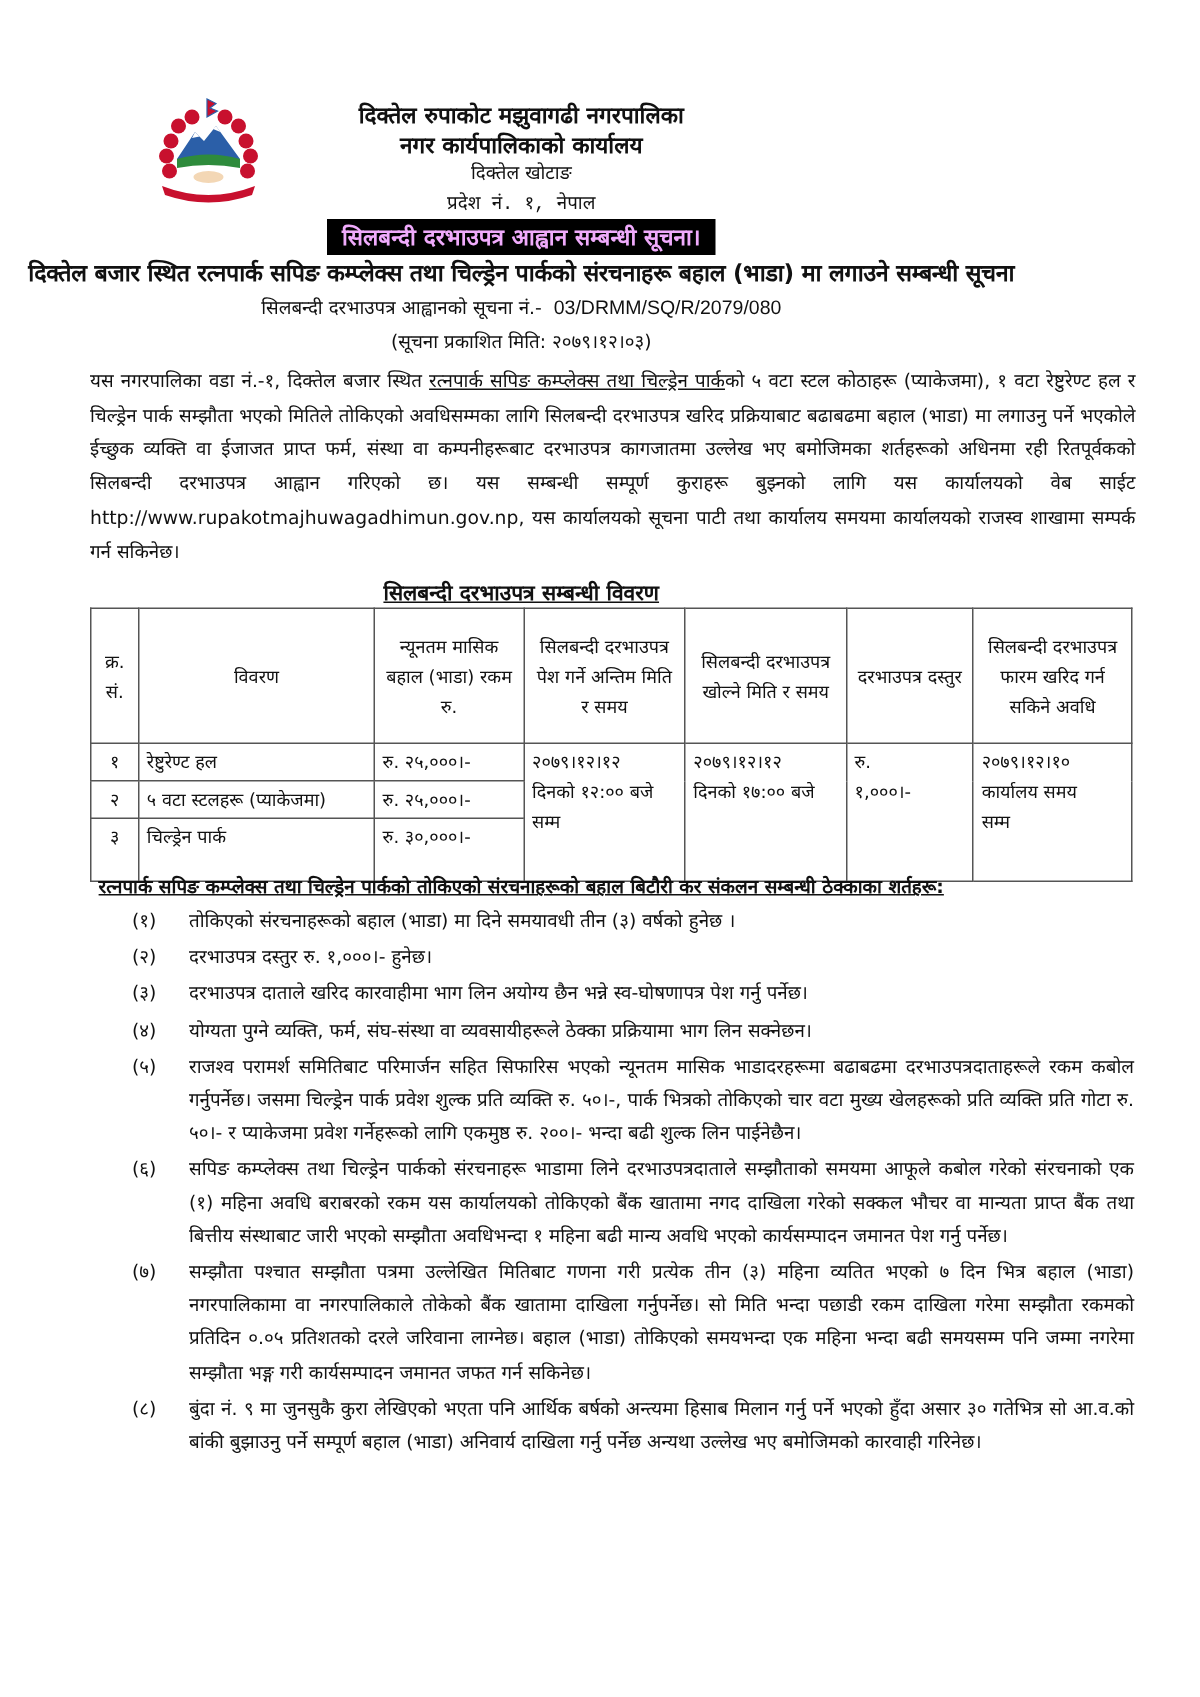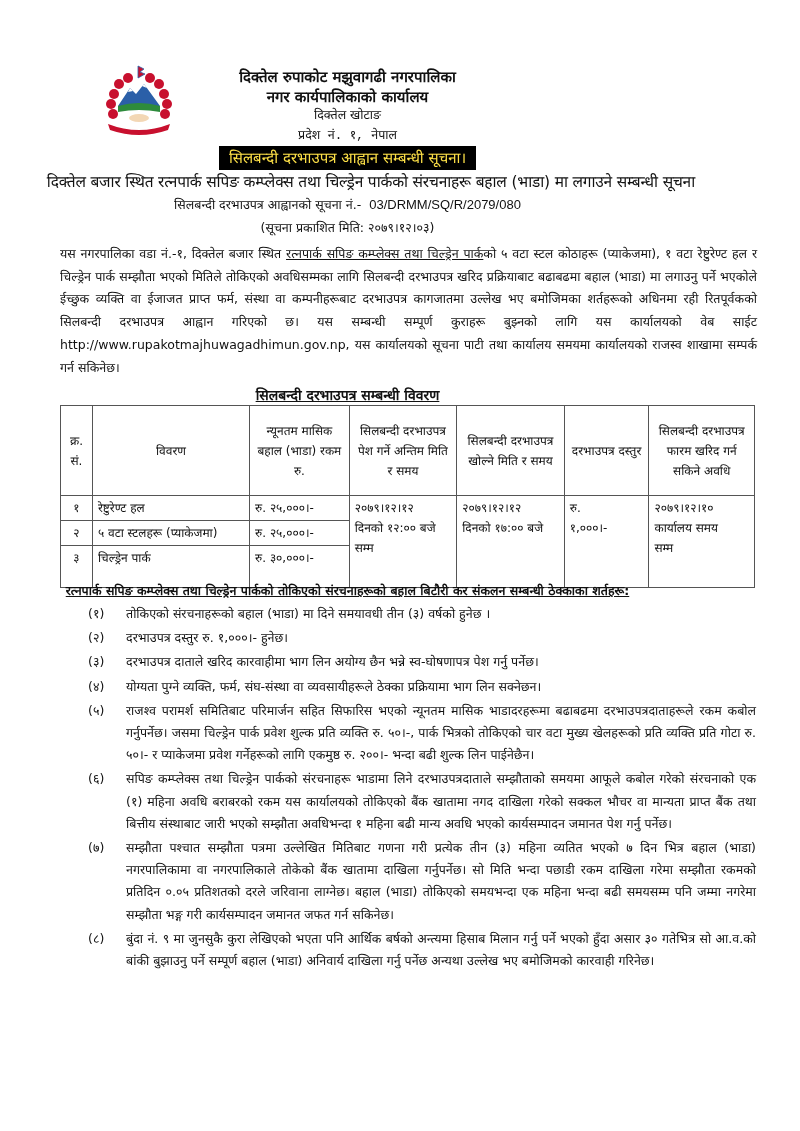--- a/index.html
+++ b/index.html
@@ -5,22 +5,22 @@
   * { box-sizing: border-box; margin: 0; padding: 0; }
   html, body { width: 800px; height: 1131px; background: #ffffff; }
   body { position: relative; font-family: "DejaVu Sans", sans-serif; color: #111; overflow: hidden; }
   .abs { position: absolute; }
   .center { left: 0; width: 695px; text-align: center; }
   .hdr-l1 { top: 66px; font-size: 15px; font-weight: bold; }
   .hdr-l2 { top: 86px; font-size: 15px; font-weight: bold; }
   .hdr-l3 { top: 106px; font-size: 12.5px; }
   .hdr-l4 { top: 126px; font-size: 12.5px; font-family: Liberation Mono, monospace; }
   .banner-wrap { top: 146px; }
-  .banner { display: inline-block; background: #000; color: #fde047; font-size: 15px; font-weight: normal; padding: 2px 10px; line-height: 20px; }
-  .subtitle { top: 170px; font-size: 15.5px; font-weight: normal; letter-spacing: -0.2px; text-align: right; }
+  .banner { display: inline-block; background: #000; color: #f0abfc; font-size: 15px; font-weight: bold; padding: 2px 10px; line-height: 20px; }
+  .subtitle { top: 170px; font-size: 15.5px; font-weight: bold; letter-spacing: -0.2px; }
   .ref { top: 196px; font-size: 12.5px; }
   .pubdate { top: 219px; font-size: 12.5px; }
   .para { left: 60px; width: 697px; top: 243px; font-size: 12.5px; line-height: 22.7px; text-align: justify; }
   .para u { text-decoration: underline; }
   .tbl-title { top: 385px; font-size: 14px; font-weight: bold; }
   .tbl-title span { text-decoration: underline; }
   table.bid { position: absolute; left: 60px; top: 405px; width: 695px; border-collapse: collapse; font-size: 12px; }
   table.bid th, table.bid td { border: 1px solid #555; vertical-align: top; }
   table.bid th { font-weight: normal; text-align: center; vertical-align: middle; height: 90px; line-height: 20px; padding: 2px 4px; }
   table.bid td { padding: 2px 5px; line-height: 20px; }

